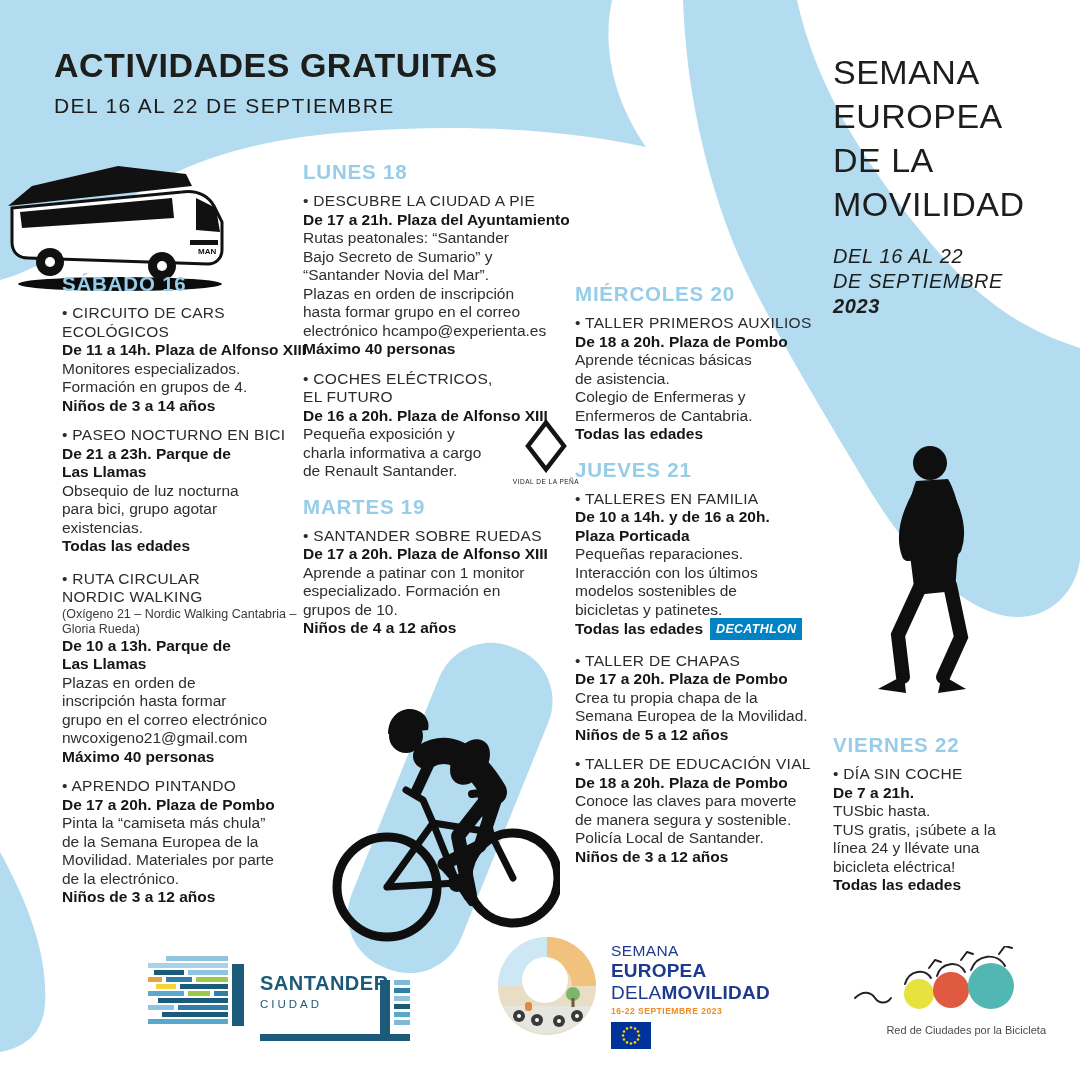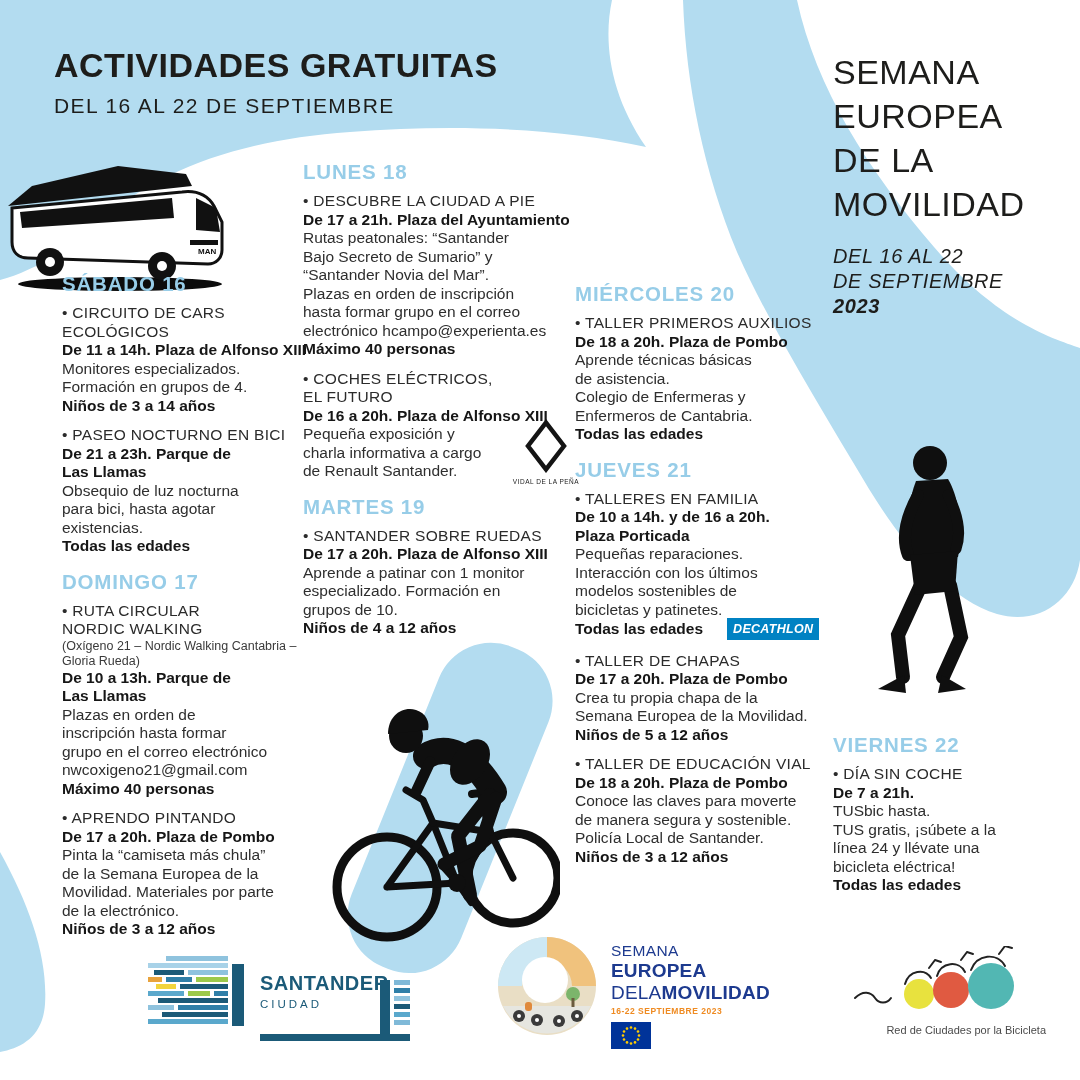--- a/index.html
+++ b/index.html
@@ -23,21 +23,21 @@
   #col3{left:575px;top:282px;width:254px;}
   #col4{left:833px;top:733px;width:218px;}
   .day+.day{margin-top:14px;}
   .day-heading{font-size:20.5px;line-height:24px;font-weight:bold;color:#97cde8;letter-spacing:.8px;margin-bottom:8px;}
   .event{margin-bottom:11px;position:relative;}
   .line{font-size:15.5px;line-height:18.5px;color:#2e2e2e;}
   .line.t{letter-spacing:.3px;color:#2b2b2b;}
   .line.b{font-weight:bold;color:#161616;}
   .line.sm{font-size:12.5px;line-height:15px;color:#3a3a3a;}
   .deca{display:inline-block;background:#0082c3;color:#fff;font-style:italic;font-weight:bold;
-        font-size:12.5px;padding:2px 6px 1px;margin-left:24px;letter-spacing:.3px;transform:translateY(-1px);}
+        font-size:12.5px;padding:2px 6px 1px;margin-left:7px;letter-spacing:.3px;transform:translateY(-1px);}
   .renault{position:absolute;right:-8px;bottom:-4px;width:78px;text-align:center;}
   .renault-cap{font-size:6.5px;letter-spacing:.5px;color:#222;margin-top:1px;white-space:nowrap;}
 
   
   .santander-logo{position:absolute;left:148px;top:952px;width:260px;height:100px;}
   .san-stripes{position:absolute;left:0;top:4px;}
   .san-text{position:absolute;left:112px;top:20px;color:#1b5a78;}
   .san-name{font-size:20px;font-weight:bold;letter-spacing:.5px;}
   .san-sub{font-size:11.5px;letter-spacing:3px;margin-top:3px;}
   .san-bracket{position:absolute;left:112px;top:12px;}
@@ -146,27 +146,26 @@
           <div class="line b">De 11 a 14h. Plaza de Alfonso XIII</div>
           <div class="line r">Monitores especializados.</div>
           <div class="line r">Formación en grupos de 4.</div>
           <div class="line b">Niños de 3 a 14 años</div>
         </div>
         <div class="event">
           <div class="line t">• PASEO NOCTURNO EN BICI</div>
           <div class="line b">De 21 a 23h. Parque de</div>
           <div class="line b">Las Llamas</div>
           <div class="line r">Obsequio de luz nocturna</div>
-          <div class="line r">para bici, hasta agotar</div>
+          <div class="line r">para bici, grupo agotar</div>
           <div class="line r">existencias.</div>
           <div class="line b">Todas las edades</div>
         </div>
       </section>
       <section class="day">
-        <div class="day-heading">DOMINGO 17</div>
         <div class="event">
           <div class="line t">• RUTA CIRCULAR</div>
           <div class="line t">NORDIC WALKING</div>
           <div class="line sm">(Oxígeno 21 – Nordic Walking Cantabria –</div>
           <div class="line sm">Gloria Rueda)</div>
           <div class="line b">De 10 a 13h. Parque de</div>
           <div class="line b">Las Llamas</div>
           <div class="line r">Plazas en orden de</div>
           <div class="line r">inscripción hasta formar</div>
           <div class="line r">grupo en el correo electrónico</div>

